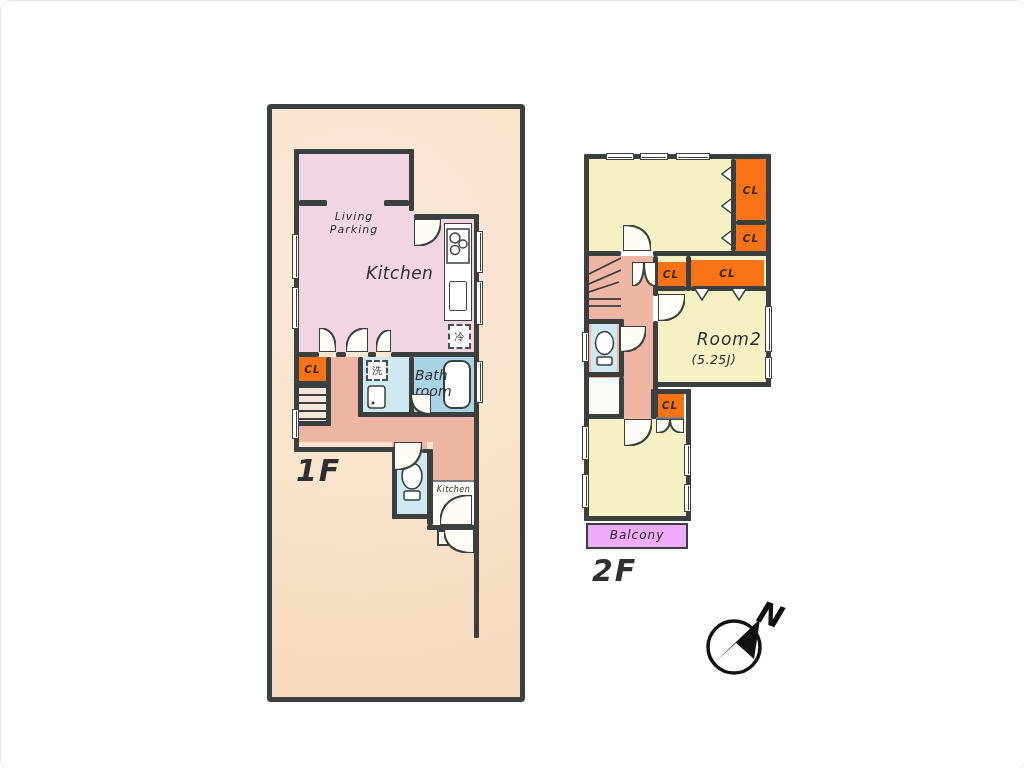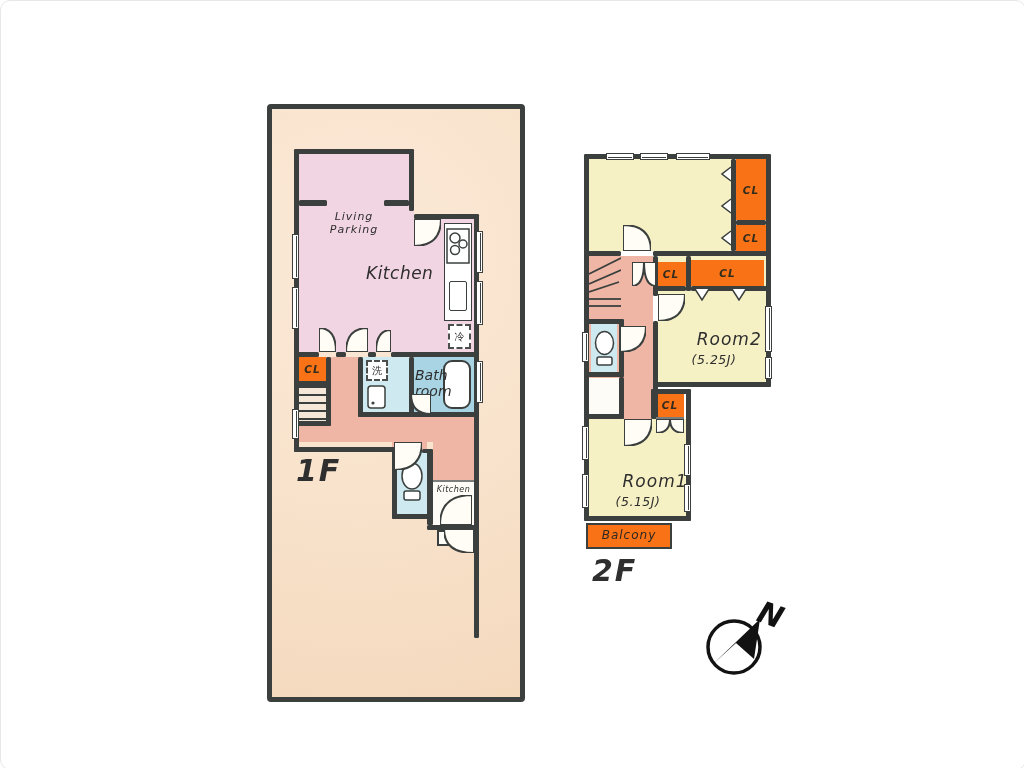--- a/index.html
+++ b/index.html
@@ -201,21 +201,21 @@
     <div class="room f-cl" style="left:107px;top:106px;width:73px;height:26px;">
         <div class="cl-lbl">CL</div>
       </div>
     <div class="room f-wet" style="left:7px;top:170px;width:26px;height:48px;"></div>
     <div class="room f-white" style="left:5px;top:224px;width:30px;height:36px;"></div>
     <div class="room f-cl" style="left:72px;top:239px;width:28px;height:24px;">
         <div class="cl-lbl">CL</div>
       </div>
     <div class="room f-room2f" style="left:5px;top:265px;width:97px;height:97px;"></div>
 
-    <div class="room" style="left:2px;top:369px;width:86px;height:26px;background:#f97316;border:2px solid #3b403e;">
+    <div class="room" style="left:2px;top:369px;width:102px;height:26px;background:#f0abfc;border:2px solid #3b403e;">
       <div class="lbl center" style="left:0;right:0;top:4px;font-size:12px;color:#2e2820;letter-spacing:1px;position:absolute;">Balcony</div>
     </div>
 
     <svg class="abs" style="left:5px;top:102px;" width="32" height="52">
       <g stroke="#3b403e" stroke-width="1.8" fill="none">
         <line x1="32" y1="2" x2="0" y2="18"></line>
           <line x1="32" y1="14" x2="0" y2="28"></line>
         <line x1="30" y1="26" x2="0" y2="36"></line>
           <line x1="0" y1="43" x2="32" y2="43"></line>
           <line x1="0" y1="50" x2="32" y2="50"></line>
@@ -315,23 +315,20 @@
     <div class="win win-v" style="left:181px;top:203px;width:7px;height:22px;"></div>
     <div class="win win-v" style="left:-2px;top:178px;width:7px;height:30px;"></div>
     <div class="win win-v" style="left:-2px;top:272px;width:7px;height:34px;"></div>
     <div class="win win-v" style="left:-2px;top:320px;width:7px;height:34px;"></div>
     <div class="win win-v" style="left:100px;top:290px;width:7px;height:32px;"></div>
     <div class="win win-v" style="left:100px;top:330px;width:7px;height:28px;"></div>
 
     <div class="lbl center" style="left:80px;top:158px;width:100px;font-style:italic;">
       <span class="roomname">Room2</span><br><span class="roomsize">(5.25J)</span>
     </div>
-    <div class="lbl center" style="left:8px;top:300px;width:92px;">
-      <span class="roomname">Room1</span><br><span class="roomsize">(5.15J)</span>
-    </div>
   </div>
 
   <div class="lbl floorlbl" style="left:591px;top:553px;">2F</div>
 
   <svg class="abs" style="left:695px;top:592px;" width="100" height="95" viewBox="0 0 100 95">
     <circle cx="38" cy="54" r="26" fill="#fff" stroke="#121212" stroke-width="3.5"></circle>
     <polygon points="64,26 16,72 40,50 58,66" fill="#121212"></polygon>
     <text x="62" y="32" font-size="30" font-weight="bold" font-style="italic" font-family="DejaVu Sans, sans-serif" fill="#121212" transform="rotate(20 74 22)">N</text>
   </svg>
 

